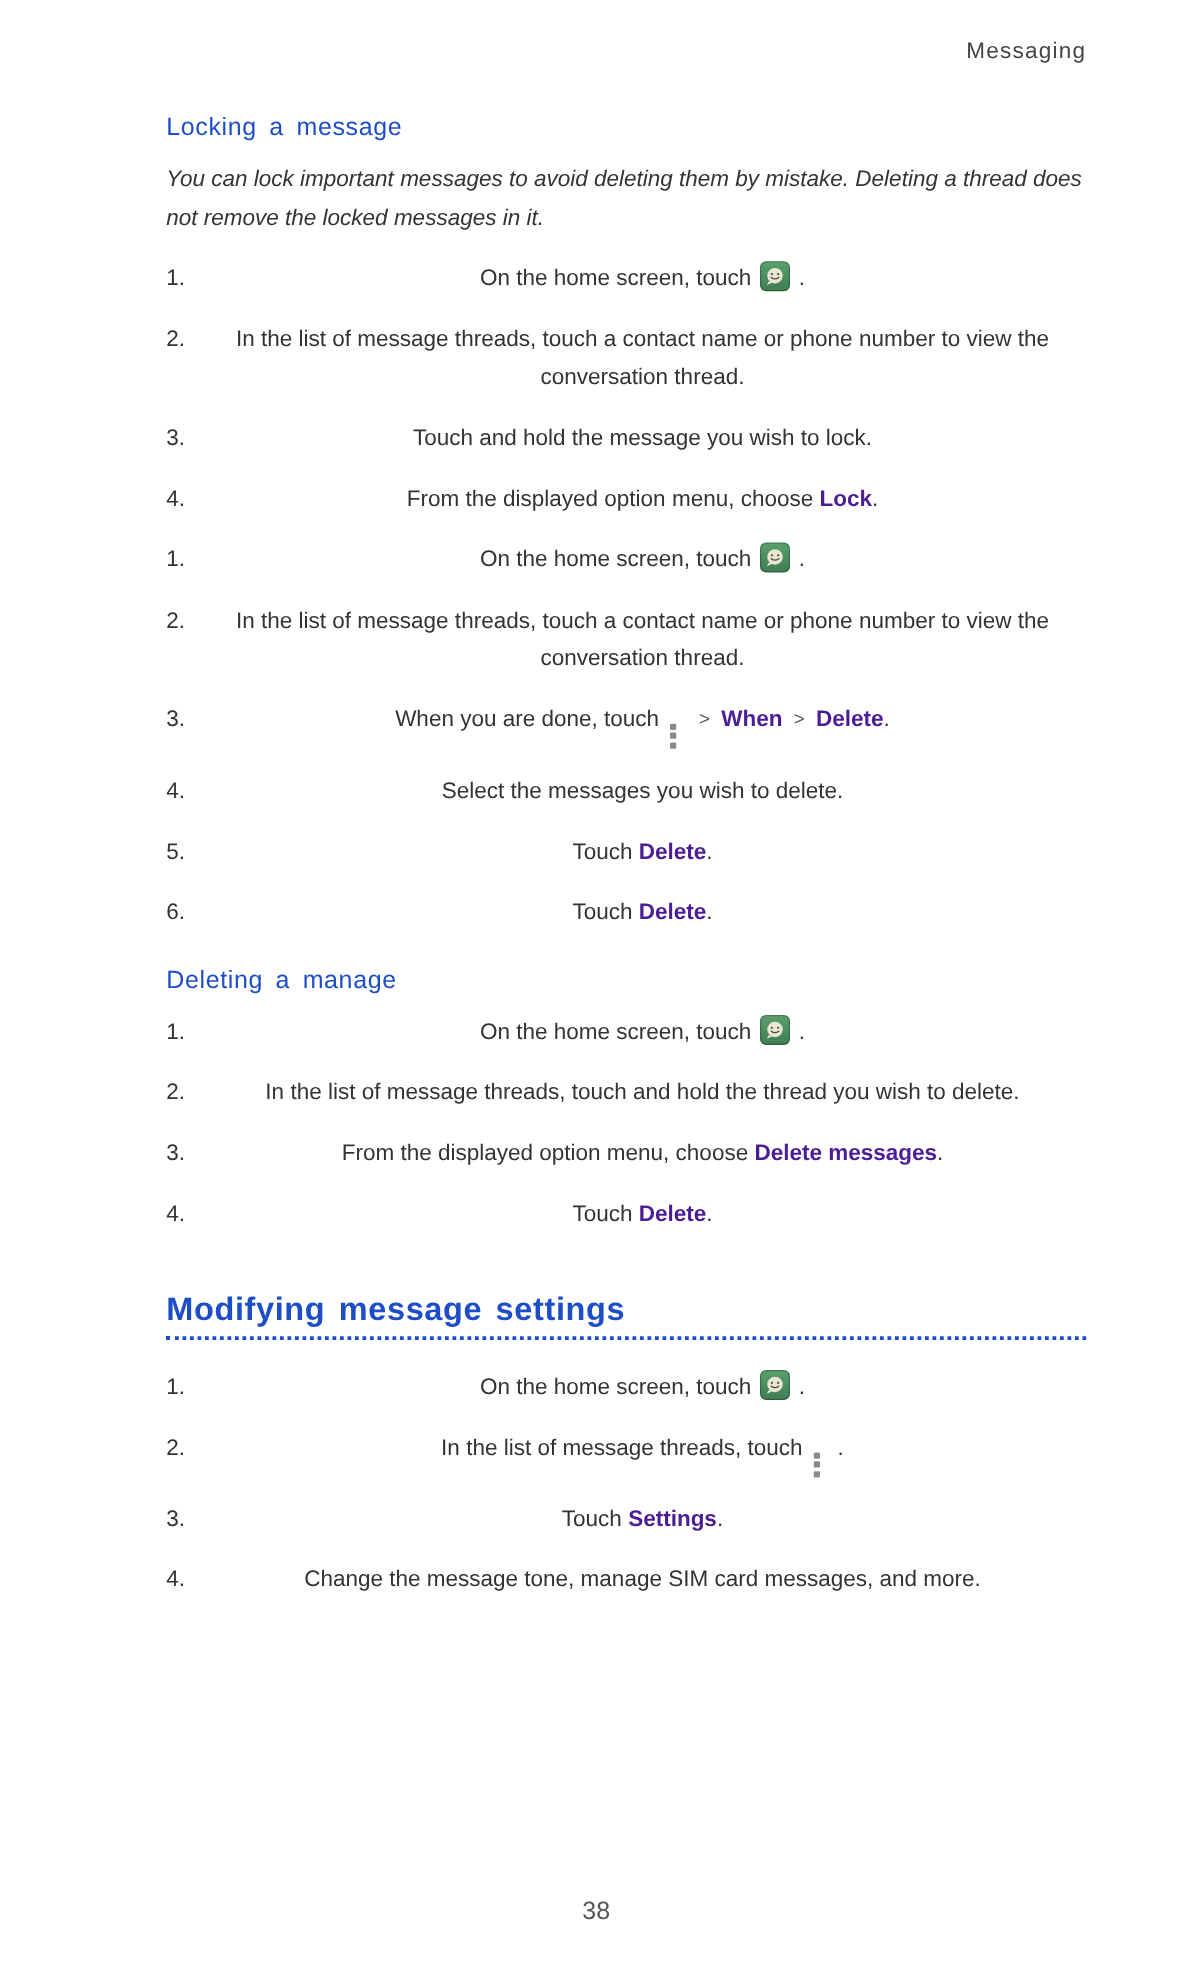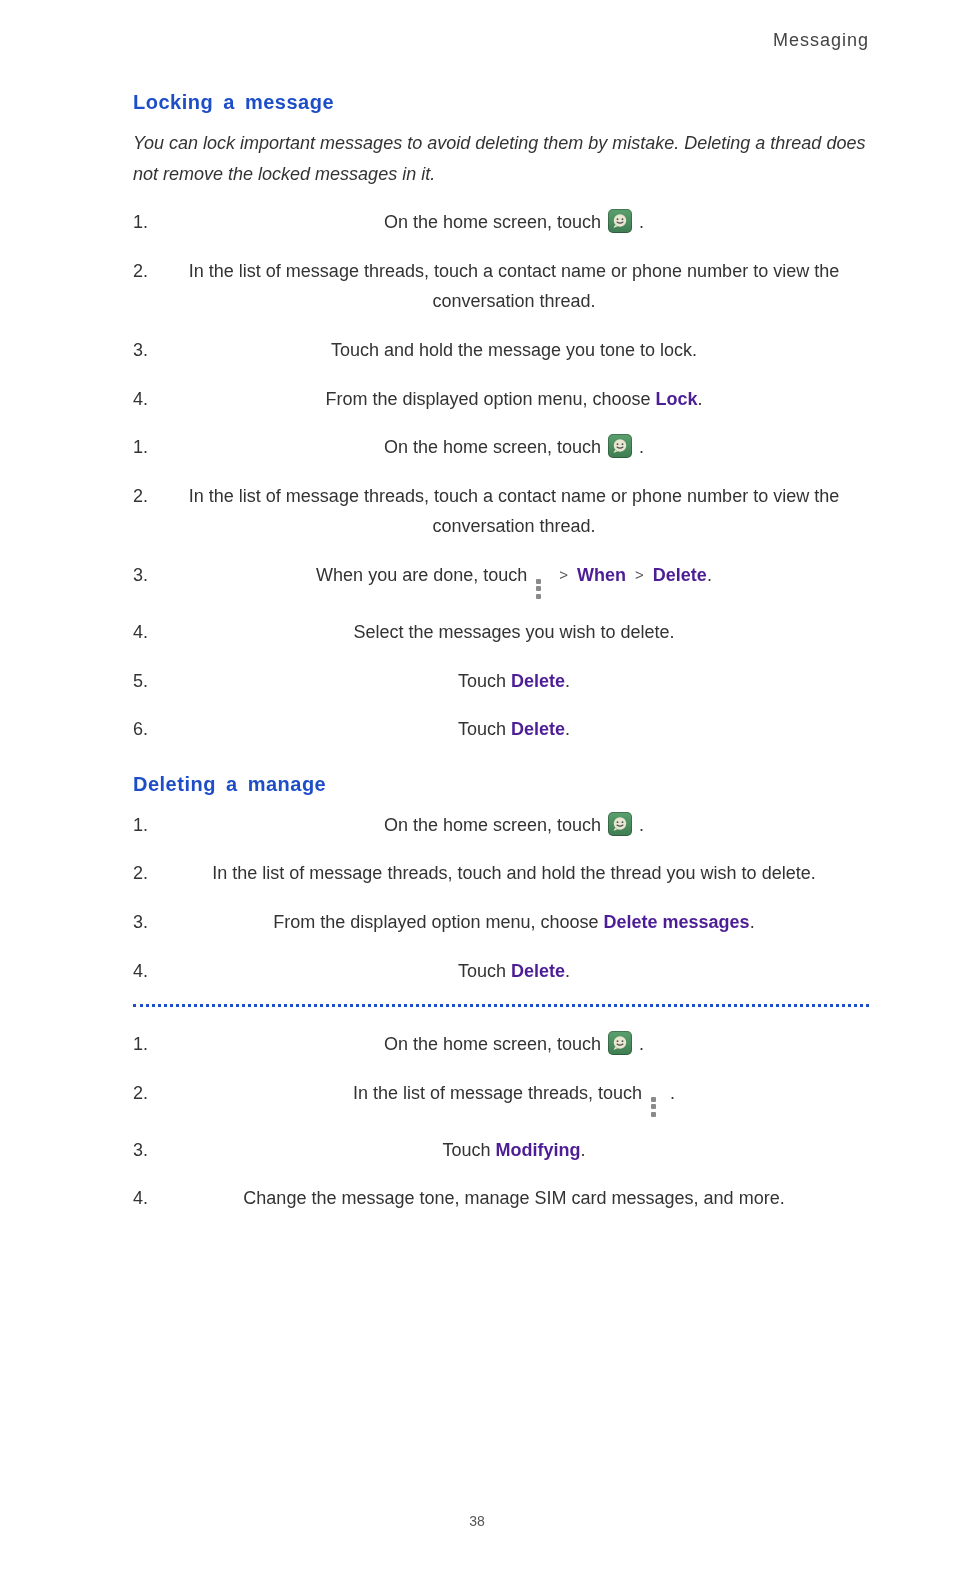--- a/index.html
+++ b/index.html
@@ -20,21 +20,21 @@
   .header-label {
     text-align: right;
     font-size: 18px;
     color: #444;
     letter-spacing: 1px;
     margin-bottom: 40px;
     font-weight: 400;
   }
   .section-heading {
     color: #1e4ec7;
-    font-weight: 700;
+    font-weight: 400;
     font-size: 20px;
     letter-spacing: 0.5px;
     margin: 28px 0 14px 0;
     word-spacing: 4px;
   }
   .main-heading {
     color: #1e4ec7;
     font-weight: 600;
     font-size: 26px;
     letter-spacing: 0.5px;
@@ -114,25 +114,25 @@
   }
   .overflow-icon span {
     display: block;
     width: 5px;
     height: 5px;
     background: #8a8a8a;
     border-radius: 1px;
   }
   .page-number {
     position: absolute;
-    bottom: 48px;
+    bottom: 36px;
     left: 0;
     right: 0;
     text-align: center;
-    font-size: 14px;
+    font-size: 20px;
     color: #555;
   }
 </style>
 </head>
 <body>
 
 <div class="page">
   <div class="header-label">Messaging</div>
 
   <div class="section-heading">Locking  a  message</div>
@@ -145,21 +145,21 @@
           <circle cx="10" cy="9.5" r="6.2" fill="#e9e6d1"></circle>
           <path d="M5 14 L3.5 17 L8 15 Z" fill="#e9e6d1"></path>
           <circle cx="7.5" cy="8.2" r="0.9" fill="#4a4a4a"></circle>
           <circle cx="12.5" cy="8.2" r="0.9" fill="#4a4a4a"></circle>
           <path d="M7 11 Q10 13.2 13 11" stroke="#4a4a4a" stroke-width="1.1" fill="none" stroke-linecap="round"></path>
         </svg>
       </span>
       <span> .</span>
     </li>
     <li>In the list of message threads, touch a contact name or phone number to view the conversation thread.</li>
-    <li>Touch and hold the message you tone to lock.</li>
+    <li>Touch and hold the message you wish to lock.</li>
     <li>
       <span>From the displayed option menu, choose </span><span class="bold">Lock</span><span>.</span>
     </li>
   </ol>
 
   <ol class="steps">
     <li>
       <span>On the home screen, touch </span>
       <span class="messaging-icon">
         <svg width="20" height="20" viewBox="0 0 20 20">
@@ -211,20 +211,21 @@
     </li>
     <li>In the list of message threads, touch and hold the thread you wish to delete.</li>
     <li>
       <span>From the displayed option menu, choose </span><span class="bold">Delete messages</span><span>.</span>
     </li>
     <li>
       <span>Touch </span><span class="bold">Delete</span><span>.</span>
     </li>
   </ol>
 
+  <div class="main-heading">Modifying message settings</div>
   <hr class="dotted-rule">
   <ol class="steps">
     <li>
       <span>On the home screen, touch </span>
       <span class="messaging-icon">
         <svg width="20" height="20" viewBox="0 0 20 20">
           <circle cx="10" cy="9.5" r="6.2" fill="#e9e6d1"></circle>
           <path d="M5 14 L3.5 17 L8 15 Z" fill="#e9e6d1"></path>
           <circle cx="7.5" cy="8.2" r="0.9" fill="#4a4a4a"></circle>
           <circle cx="12.5" cy="8.2" r="0.9" fill="#4a4a4a"></circle>
@@ -236,19 +237,19 @@
     <li>
       <span>In the list of message threads, touch </span>
       <span class="overflow-icon">
           <span></span>
           <span></span>
           <span></span>
         </span>
       <span> .</span>
     </li>
     <li>
-      <span>Touch </span><span class="bold">Modifying</span><span>.</span>
+      <span>Touch </span><span class="bold">Settings</span><span>.</span>
     </li>
     <li>Change the message tone, manage SIM card messages, and more.</li>
   </ol>
 
   <div class="page-number">38</div>
 </div>
 
 </body></html>

